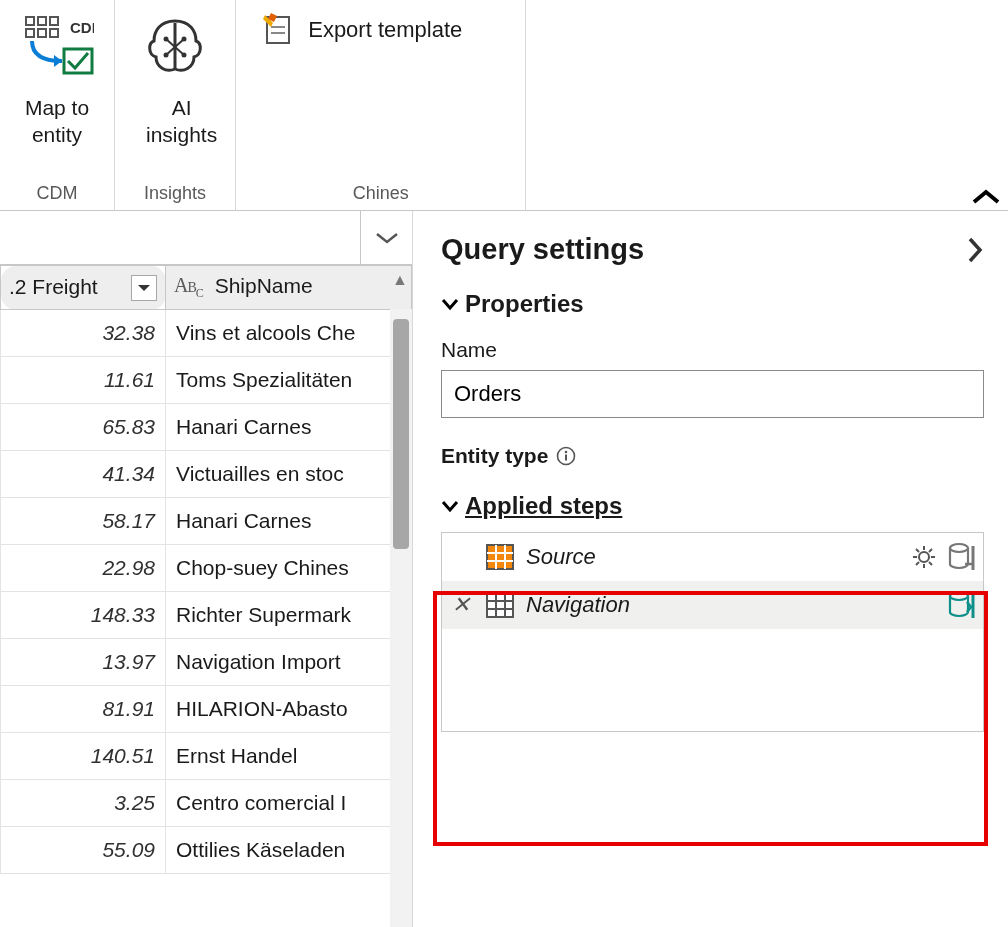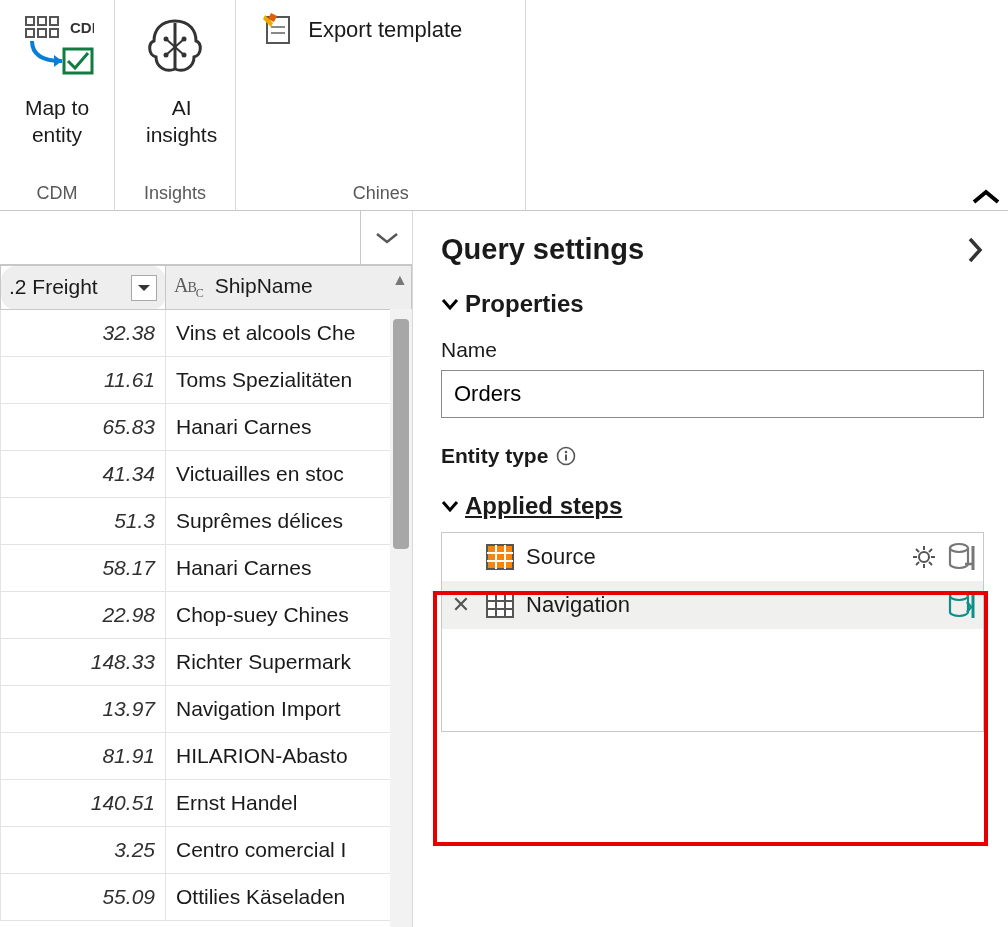--- a/index.html
+++ b/index.html
@@ -103,21 +103,21 @@
     display:flex; align-items:center; gap:6px; font-size:24px; font-weight:700; margin-top:24px;
   }
   .field-label { font-size:21px; margin-top:20px; }
   .name-input {
     width:100%; font-size:22px; padding:10px 12px; border:1px solid #8a8a8a; border-radius:0; margin-top:8px;
   }
   .entity-row { display:flex; align-items:center; gap:8px; margin-top:26px; font-size:21px; font-weight:600;}
   .entity-val { font-size:21px; margin-top:10px; }
 
   .steps-box {
-    border:1px solid #c7c7c7; margin-top:12px;
+    border:1px solid #c7c7c7; margin-top:12px;font-style:italic;
   }
   .steps-annot {
     position:absolute;
     border:4px solid #e70000;
     pointer-events:none;
   }
   .step-row {
     display:flex; align-items:center; height:48px; padding:0 8px 0 6px; gap:10px;
   }
   .step-row.selected { background:#f0f0ee; }
@@ -247,24 +247,20 @@
               <td class="num">11.61</td>
               <td class="text">Toms Spezialitäten</td>
             </tr>
             <tr>
               <td class="num">65.83</td>
               <td class="text">Hanari Carnes</td>
             </tr>
             <tr>
               <td class="num">41.34</td>
               <td class="text">Victuailles en stoc</td>
-            </tr>
-            <tr>
-              <td class="num">51.3</td>
-              <td class="text">Suprêmes délices</td>
             </tr>
             <tr>
               <td class="num">58.17</td>
               <td class="text">Hanari Carnes</td>
             </tr>
             <tr>
               <td class="num">22.98</td>
               <td class="text">Chop-suey Chines</td>
             </tr>
             <tr>

